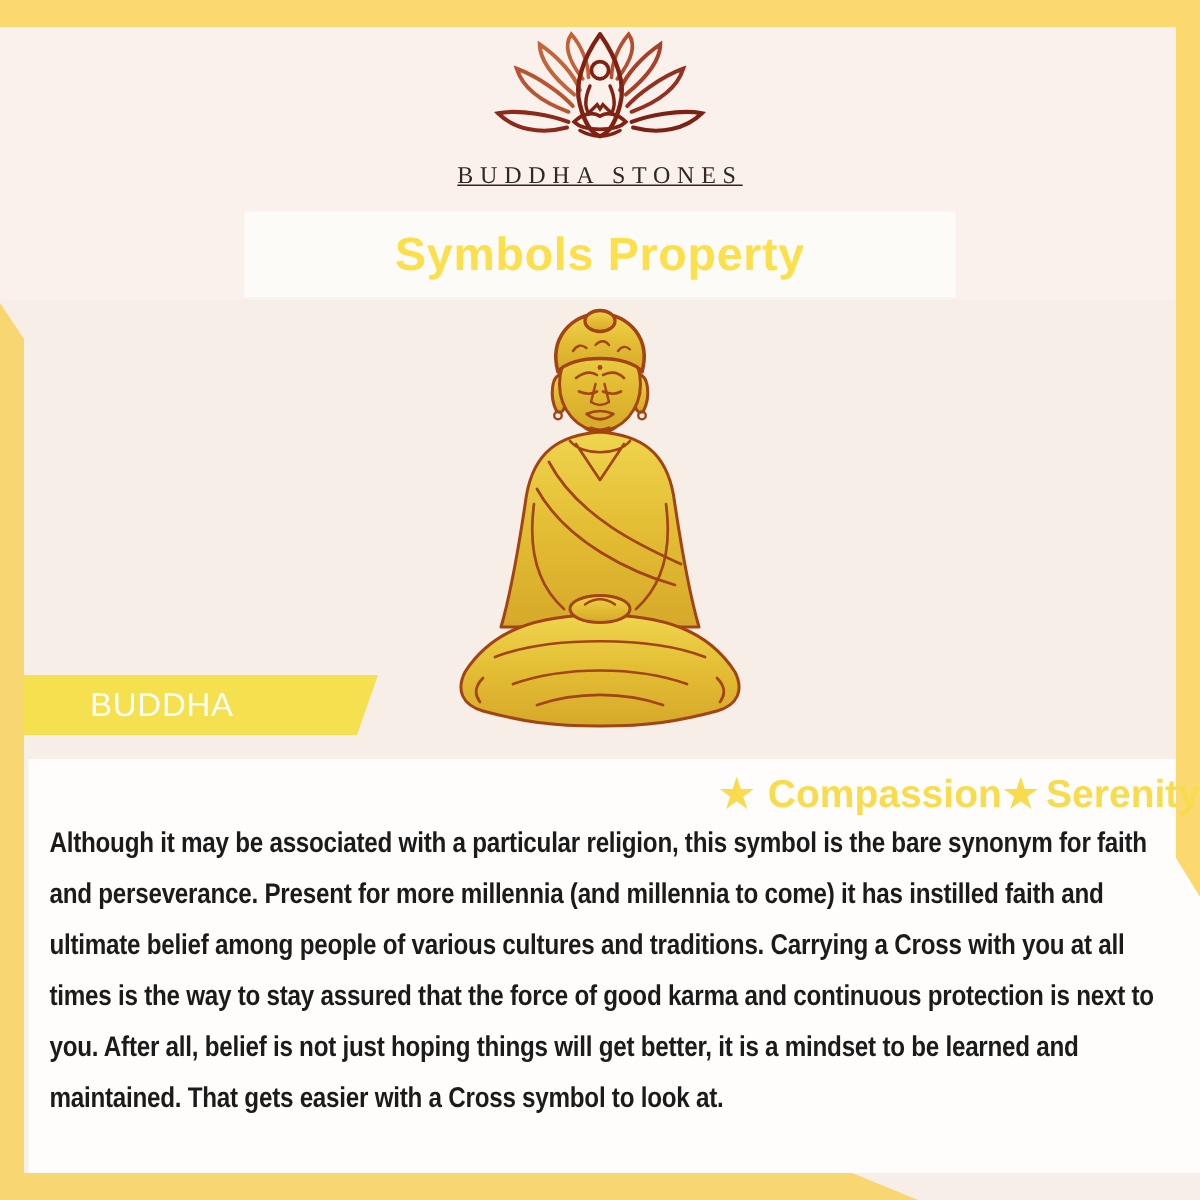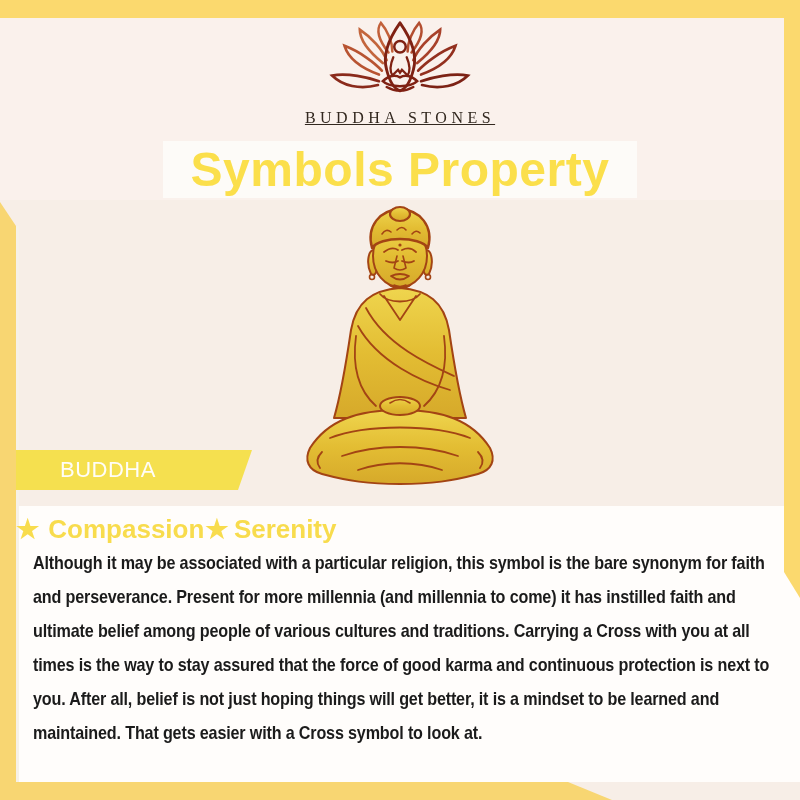--- a/index.html
+++ b/index.html
@@ -19,31 +19,31 @@
   .left-bar-gap{ position:absolute; left:16px; top:226px; width:3px; height:556px; background:#f6f1e8; z-index:4;}
   .bottom-bar{ position:absolute; left:0; top:782px; width:612px; height:18px; background:#f8d672; z-index:3;
     clip-path:polygon(0 0, 568px 0, 100% 100%, 0 100%); }
   
   .logo{ position:absolute; left:322px; top:20px; width:156px; height:88px; z-index:5;}
   .brand-name{ position:absolute; left:0; top:109px; width:800px; text-align:center; z-index:5;
     font-family:"Liberation Serif", serif; font-size:16px; letter-spacing:4.5px; color:#32281f;text-decoration:underline; }
   
   .title-box{ position:absolute; left:163px; top:141px; width:474px; height:57px; background:#fdfbf8; z-index:5;}
   .page-title{ width:100%; height:57px; line-height:57px; text-align:center;
-    font-size:48px; font-weight:bold; color:#fbdf4b; letter-spacing:0.5px;}
+    font-size:31px; font-weight:bold; color:#fbdf4b; letter-spacing:0.5px;}
   
   .buddha{ position:absolute; left:294px; top:204px; width:212px; height:288px; z-index:5;}
   
   .caption-banner{ position:absolute; left:16px; top:450px; width:236px; height:40px; background:#f5e04f; z-index:5;
     clip-path:polygon(0 0, 100% 0, calc(100% - 14px) 100%, 0 100%); }
   .caption-label{ display:block; line-height:40px; padding-left:44px;
     font-size:22px; font-weight:normal; color:#fffdf8; letter-spacing:0.5px;}
   
   .content-panel{ position:absolute; left:16px; top:506px; width:784px; height:276px; background:#fffdfb; z-index:2;}
-  .tagline{ position:absolute; left:16px; top:514px; width:784px; text-align:left; z-index:5;
+  .tagline{ position:absolute; left:16px; top:514px; width:784px; text-align:right; z-index:5;
     font-size:26px; font-weight:bold; color:#f8dc4d;}
   .tagline .star{ margin-right:9px; }
   .tagline .trait{ margin-right:1px; }
   .body-paragraph{ position:absolute; left:33px; top:546px; width:872px; z-index:5;
     font-size:19px; font-weight:bold; line-height:34px; color:#1b1b1b; letter-spacing:-0.2px;
     transform:scaleX(0.85); transform-origin:left top; text-align:left;}
 </style>
 </head>
 <body>
 

